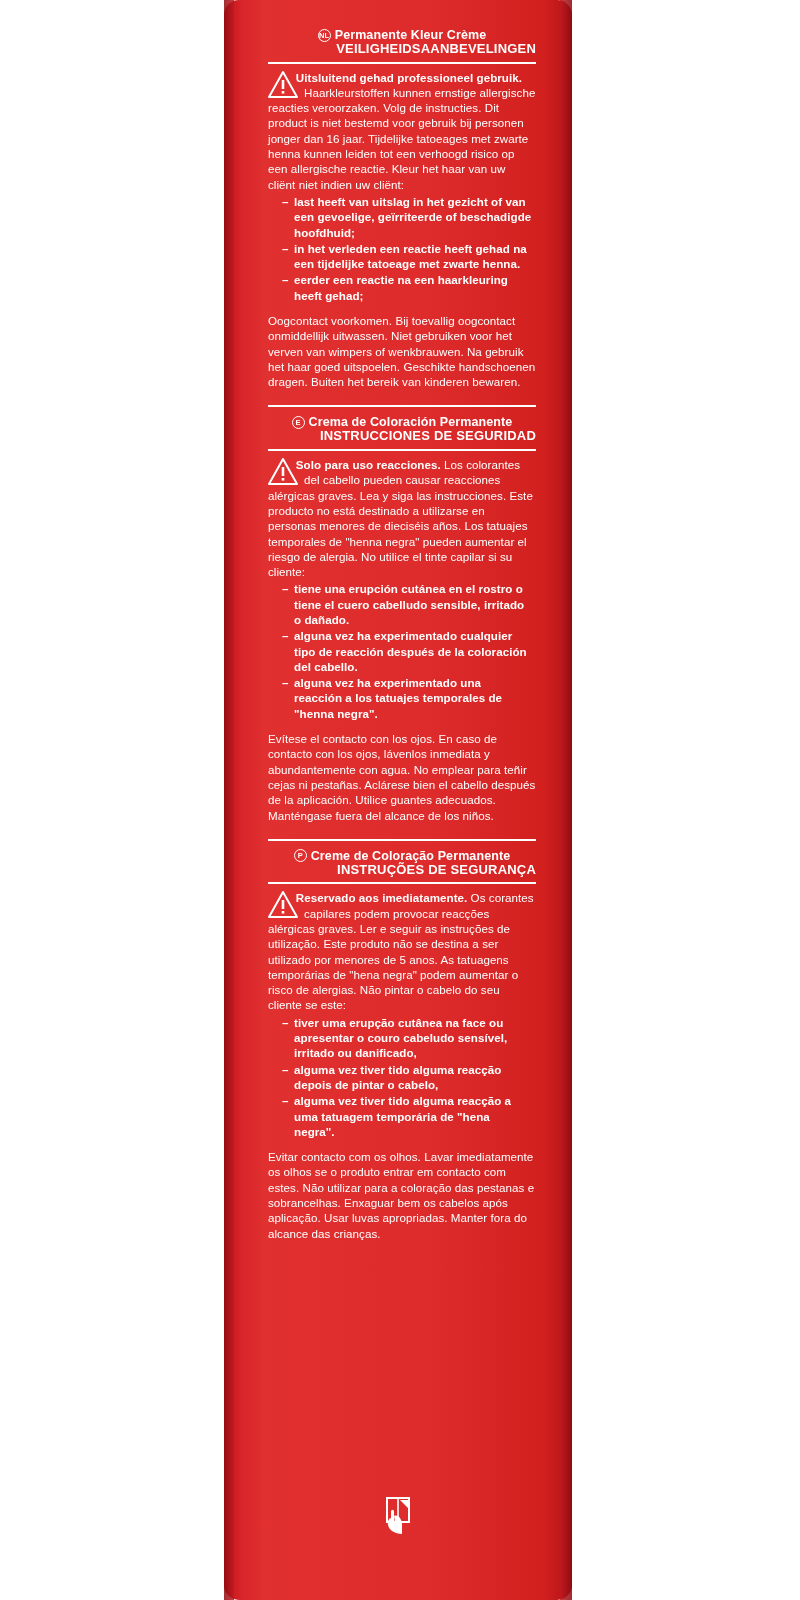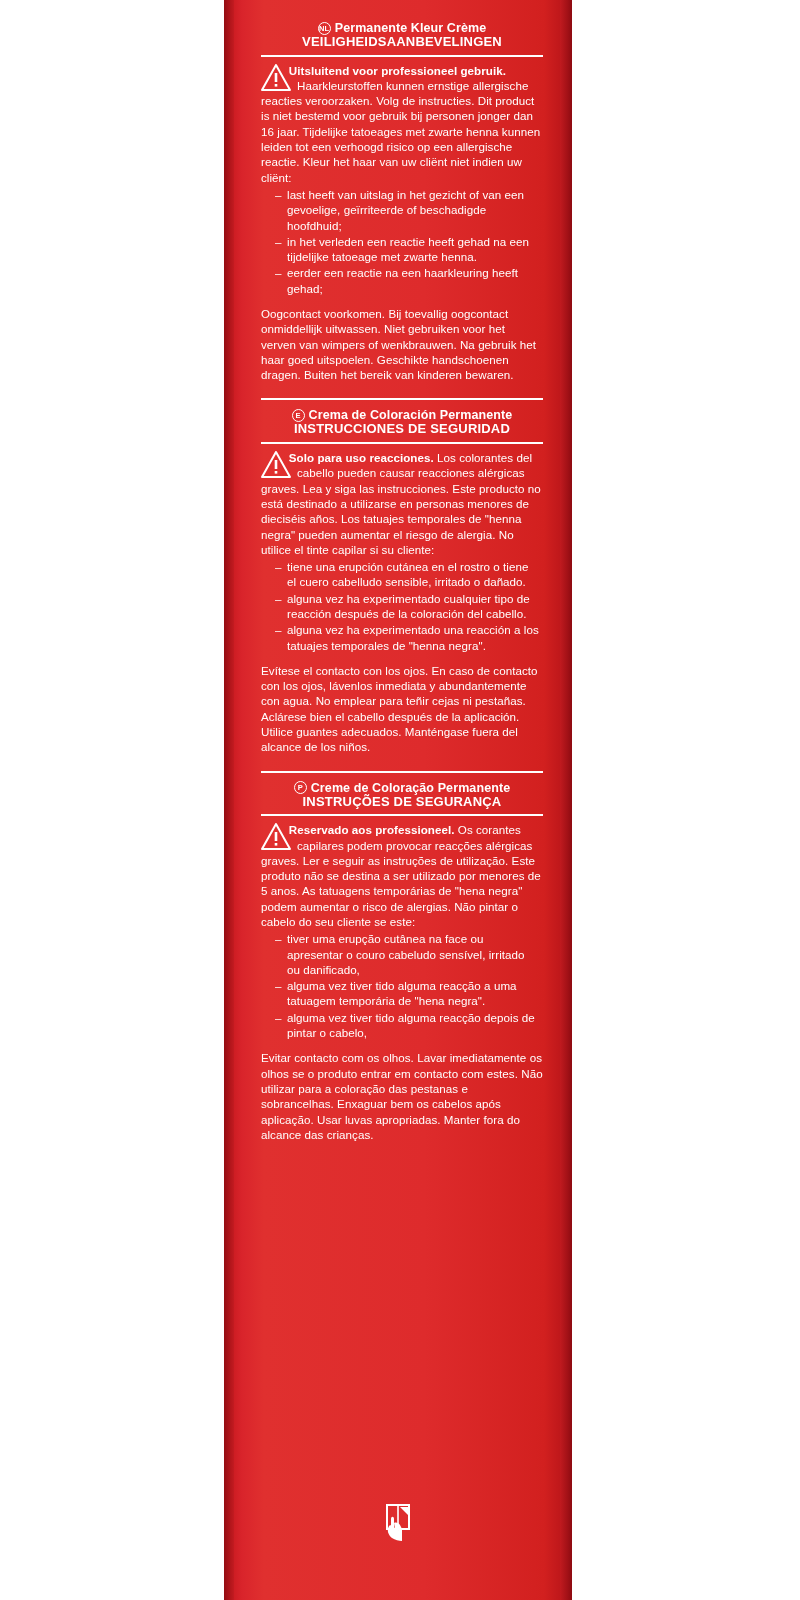--- a/index.html
+++ b/index.html
@@ -29,21 +29,22 @@
     width: 348px;
     height: 1600px;
     background: #d8232a;
     background: linear-gradient(90deg,
         #b01217 0px, #c8191f 6px, #d9242b 18px,
         #e0302f 40px, #de2b2c 200px, #d2201f 320px,
         #b61318 344px, #9e0f14 348px);
     box-shadow: 0 0 0 0 rgba(0,0,0,0);
     color: #ffffff;
     box-sizing: border-box;
-    padding: 5px;
+    padding: 12px;
+    border-radius: 15px;
   }
 
   
   .carton::before {
     content: "";
     position: absolute;
     left: 0; top: 0; bottom: 0;
     width: 10px;
     background: linear-gradient(90deg, #8f0b11, #c11b20);
     opacity: .85;
@@ -84,20 +85,21 @@
     font-size: 12.5px;
     font-weight: bold;
     letter-spacing: .1px;
     display: block;
   }
   .sec-head .line2 {
     font-size: 13px;
     font-weight: bold;
     letter-spacing: .2px;
     display: block;
+    text-align: right;
   }
 
   .lang-badge {
     display: inline-block;
     width: 13px;
     height: 13px;
     line-height: 12px;
     border: 1.3px solid #ffffff;
     border-radius: 50%;
     font-size: 7.5px;
@@ -132,20 +134,21 @@
     height: 27px;
     margin: 1px 6px 0 0;
     shape-outside: polygon(50% 0, 100% 100%, 0 100%);
   }
   .warn-icon svg { display: block; }
 
   ul.dashed {
     list-style: none;
     margin: 2px 4px 2px 0;
     padding: 0 0 0 14px;
+    font-weight: bold;
   }
   ul.dashed li {
     position: relative;
     margin: 0 0 1px 0;
     padding-left: 12px;
     line-height: 1.32;
   }
   ul.dashed li::before {
     content: "\2013";
     position: absolute;
@@ -183,21 +186,21 @@
         <div class="sec-rule"></div>
         <div class="body-text">
           <div class="warn-para">
             <span class="warn-icon">
               <svg width="30" height="27" viewBox="0 0 30 27">
                 <path d="M15 1 L29 26 L1 26 Z" fill="none" stroke="#ffffff" stroke-width="2" stroke-linejoin="round"></path>
                 <rect x="13.7" y="9" width="2.6" height="9" fill="#ffffff"></rect>
                 <rect x="13.7" y="20" width="2.6" height="2.6" fill="#ffffff"></rect>
               </svg>
             </span>
-            <b>Uitsluitend voor professioneel gebruik.</b><span> Haarkleurstoffen kunnen ernstige allergische reacties veroorzaken. Volg de instructies. Dit product is niet bestemd voor gebruik bij personen jonger dan 16 jaar. Tijdelijke tatoeages met zwarte henna kunnen leiden tot een verhoogd risico op een allergische reactie. Kleur het haar van uw cliënt niet indien uw cliënt:</span>
+            <b>Uitsluitend gehad professioneel gebruik.</b><span> Haarkleurstoffen kunnen ernstige allergische reacties veroorzaken. Volg de instructies. Dit product is niet bestemd voor gebruik bij personen jonger dan 16 jaar. Tijdelijke tatoeages met zwarte henna kunnen leiden tot een verhoogd risico op een allergische reactie. Kleur het haar van uw cliënt niet indien uw cliënt:</span>
           </div>
           <ul class="dashed">
             <li>last heeft van uitslag in het gezicht of van een gevoelige, geïrriteerde of beschadigde hoofdhuid;</li>
             <li>in het verleden een reactie heeft gehad na een tijdelijke tatoeage met zwarte henna.</li>
             <li>eerder een reactie na een haarkleuring heeft gehad;</li>
           </ul>
           <div class="tail-text">Oogcontact voorkomen. Bij toevallig oogcontact onmiddellijk uitwassen. Niet gebruiken voor het verven van wimpers of wenkbrauwen. Na gebruik het haar goed uitspoelen. Geschikte handschoenen dragen. Buiten het bereik van kinderen bewaren.</div>
         </div>
       </div>
 
@@ -239,26 +242,26 @@
         <div class="sec-rule"></div>
         <div class="body-text">
           <div class="warn-para">
             <span class="warn-icon">
               <svg width="30" height="27" viewBox="0 0 30 27">
                 <path d="M15 1 L29 26 L1 26 Z" fill="none" stroke="#ffffff" stroke-width="2" stroke-linejoin="round"></path>
                 <rect x="13.7" y="9" width="2.6" height="9" fill="#ffffff"></rect>
                 <rect x="13.7" y="20" width="2.6" height="2.6" fill="#ffffff"></rect>
               </svg>
             </span>
-            <b>Reservado aos professioneel.</b><span> Os corantes capilares podem provocar reacções alérgicas graves. Ler e seguir as instruções de utilização. Este produto não se destina a ser utilizado por menores de 5 anos. As tatuagens temporárias de "hena negra" podem aumentar o risco de alergias. Não pintar o cabelo do seu cliente se este:</span>
+            <b>Reservado aos imediatamente.</b><span> Os corantes capilares podem provocar reacções alérgicas graves. Ler e seguir as instruções de utilização. Este produto não se destina a ser utilizado por menores de 5 anos. As tatuagens temporárias de "hena negra" podem aumentar o risco de alergias. Não pintar o cabelo do seu cliente se este:</span>
           </div>
           <ul class="dashed">
             <li>tiver uma erupção cutânea na face ou apresentar o couro cabeludo sensível, irritado ou danificado,</li>
+            <li>alguma vez tiver tido alguma reacção depois de pintar o cabelo,</li>
             <li>alguma vez tiver tido alguma reacção a uma tatuagem temporária de "hena negra".</li>
-            <li>alguma vez tiver tido alguma reacção depois de pintar o cabelo,</li>
           </ul>
           <div class="tail-text">Evitar contacto com os olhos. Lavar imediatamente os olhos se o produto entrar em contacto com estes. Não utilizar para a coloração das pestanas e sobrancelhas. Enxaguar bem os cabelos após aplicação. Usar luvas apropriadas. Manter fora do alcance das crianças.</div>
         </div>
       </div>
 
       <div class="footer-mark">
         <span>
           <svg width="34" height="40" viewBox="0 0 34 40">
             <path d="M6 2 H28 L28 26 H6 Z" fill="none" stroke="#ffffff" stroke-width="2"></path>
             <path d="M17 2 V26" stroke="#ffffff" stroke-width="1.6"></path>

